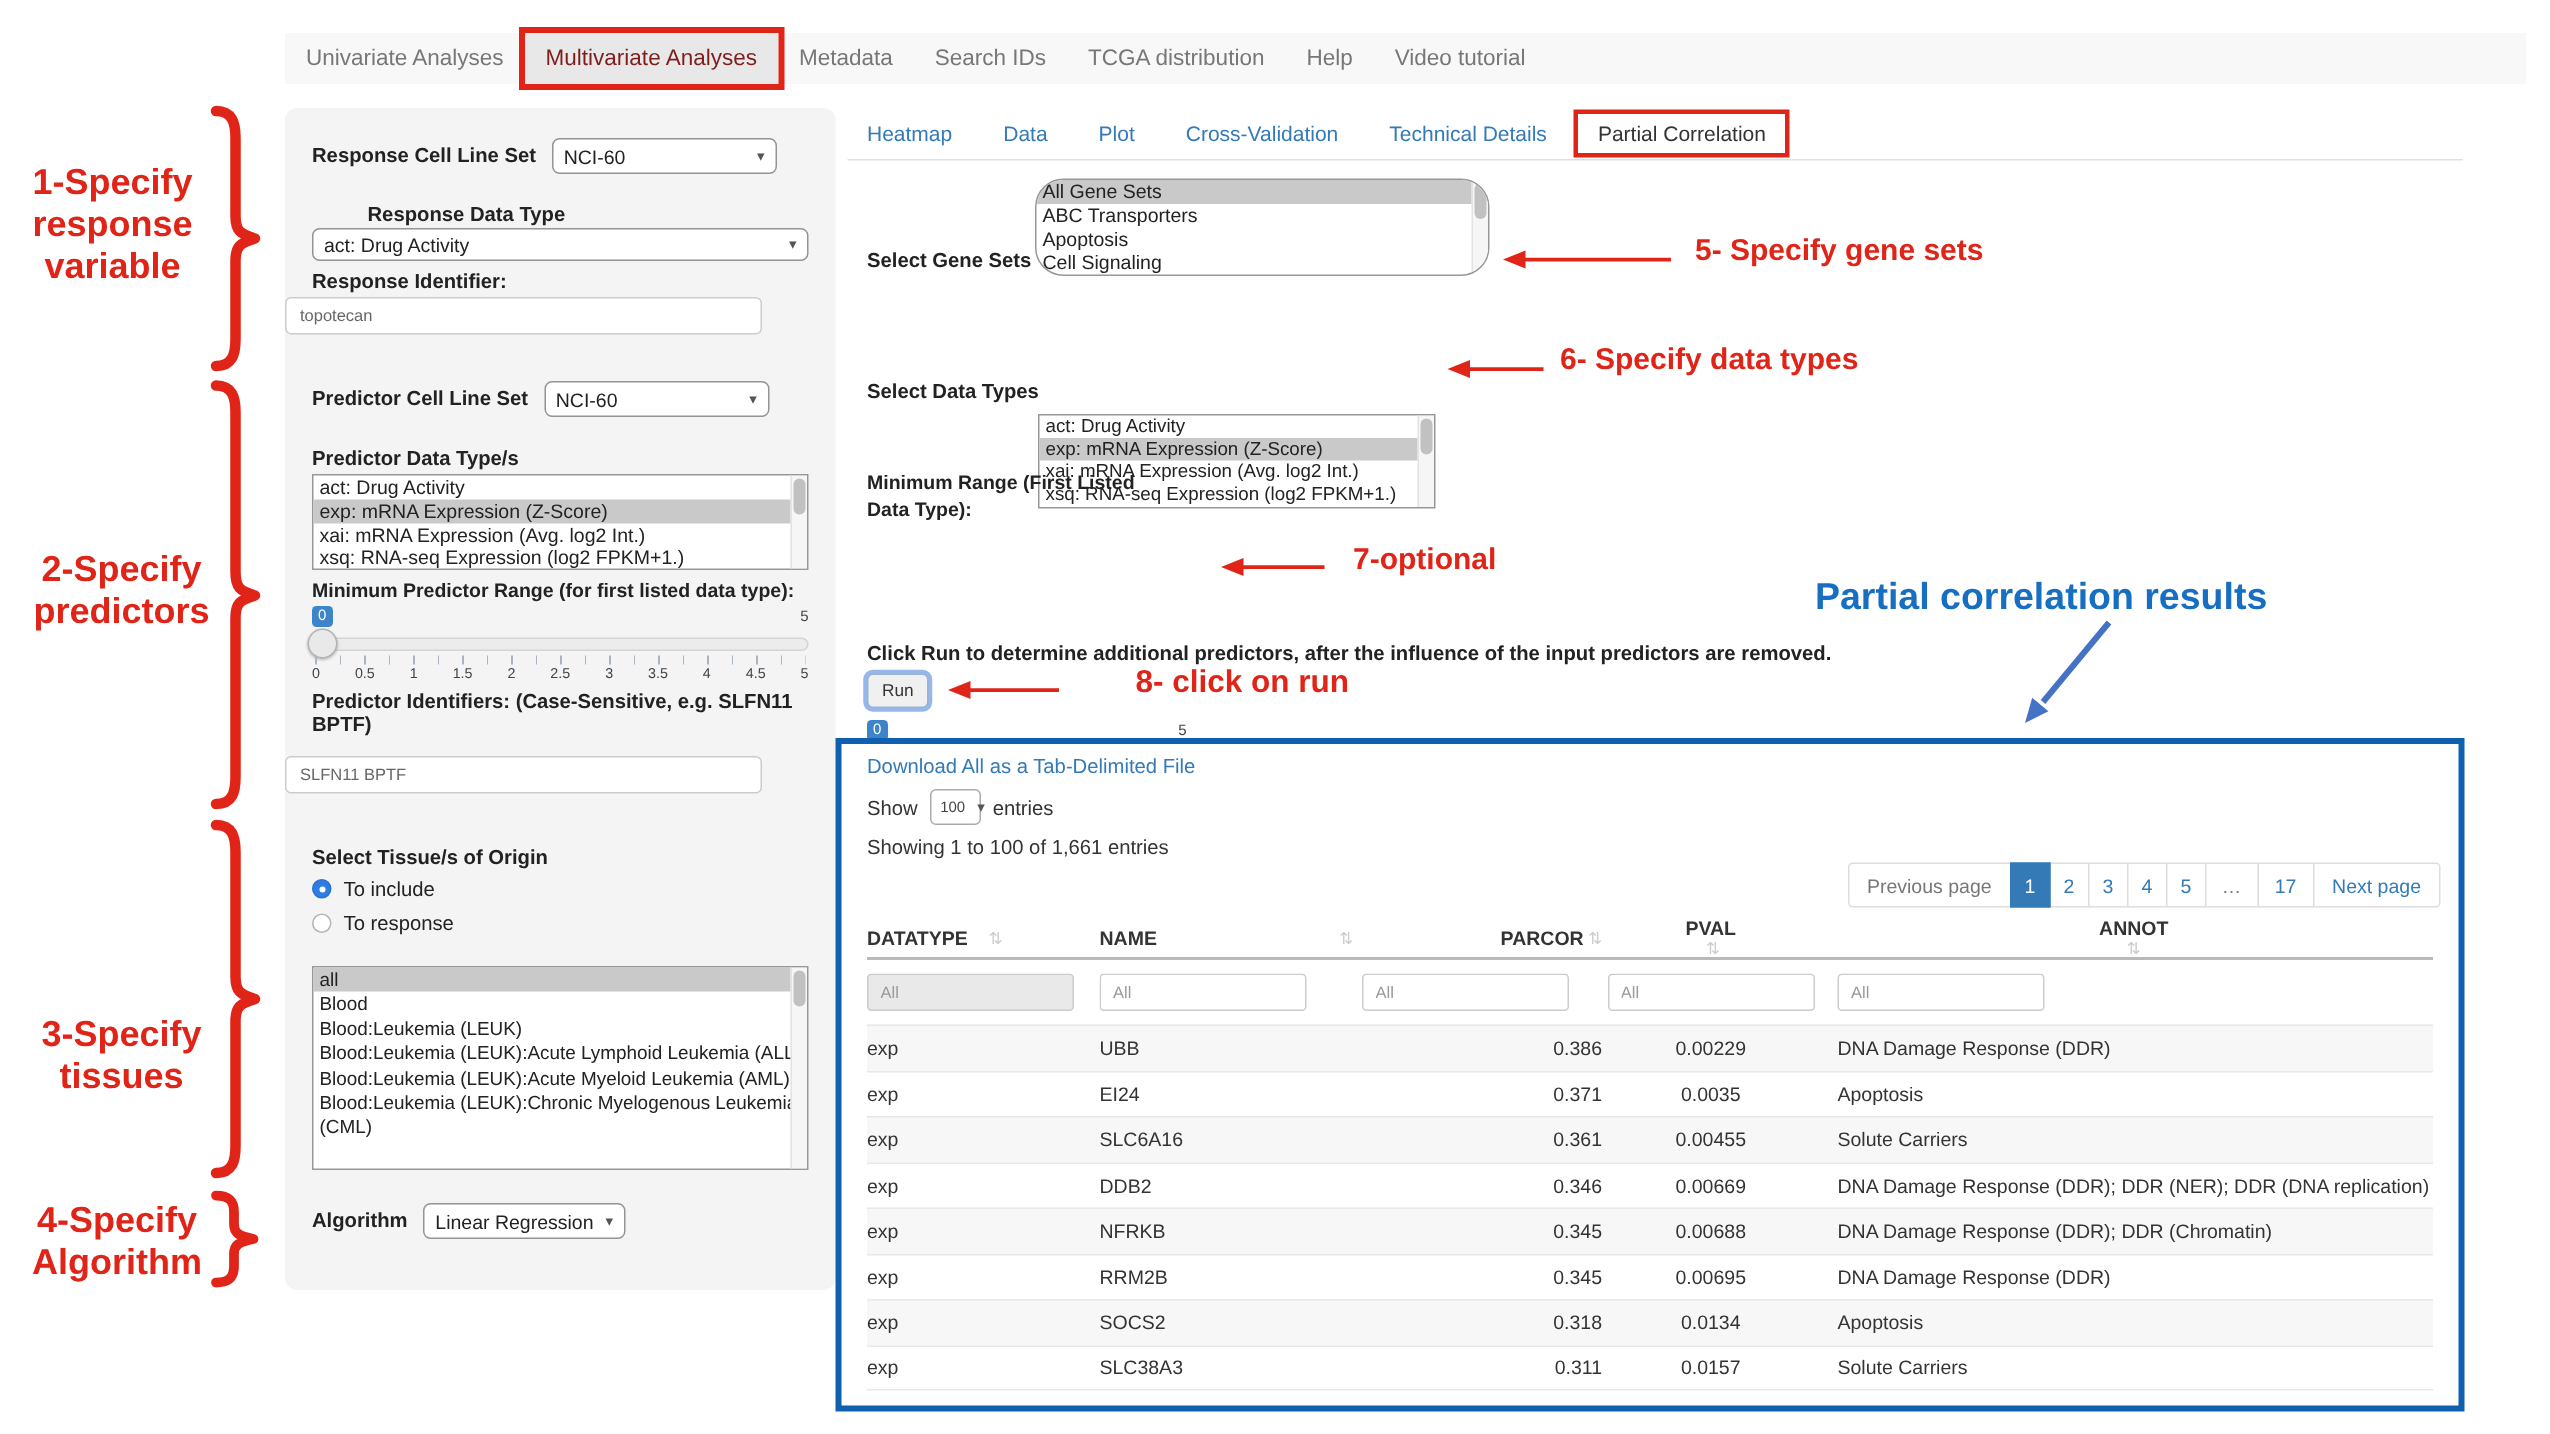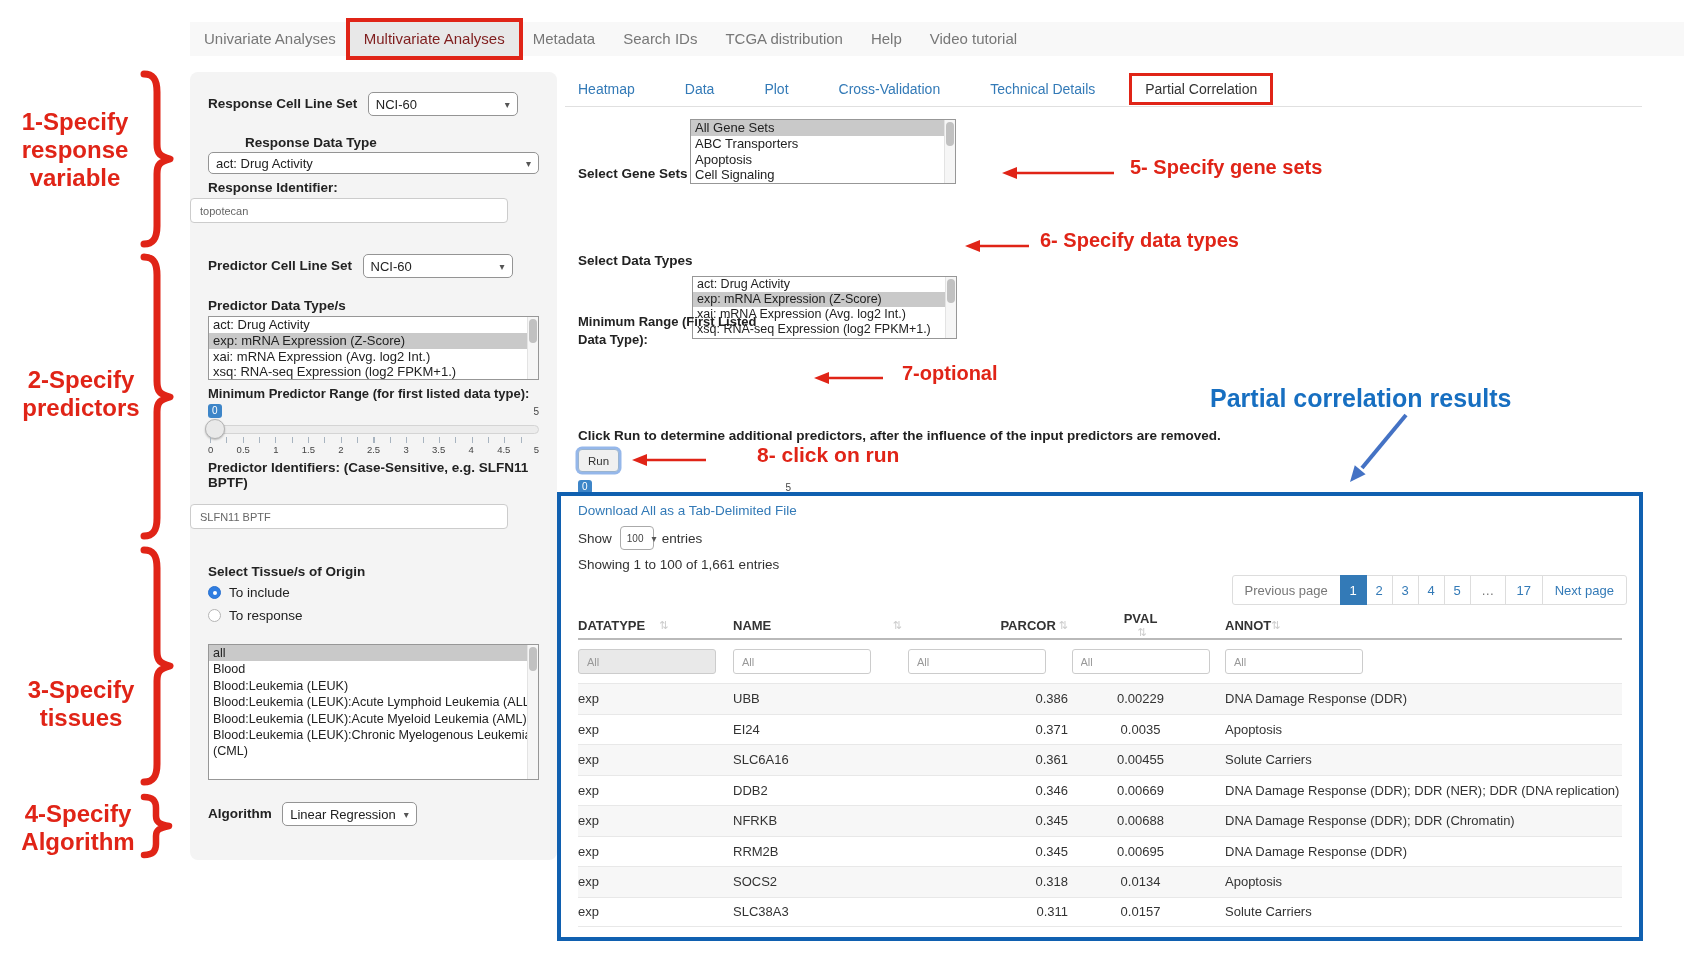--- a/index.html
+++ b/index.html
@@ -54,21 +54,21 @@
   
   .radio-row { display:flex; align-items:center; gap:8px; font-size:13.5px; color:#222; }
   .radio { width:13px; height:13px; border-radius:50%; border:1px solid #b5b5b5;
     background:#fff; position:relative; }
   .radio.checked { background:#2f7de1; border-color:#2a72d0; }
   .radio.checked::after { content:""; position:absolute; left:4px; top:4px; width:4px;
     height:4px; border-radius:50%; background:#fff; }
 
   
   .tabs { position:absolute; left:565px; top:76px; display:flex; align-items:flex-end;
-    gap:24px; font-size:14px; }
+    gap:8px; font-size:14px; }
   .tab { color:#337ab7; padding:5px 13px; cursor:default; white-space:nowrap; }
   .tab.active { color:#333; outline:3px solid #e02417; }
   .tabline { position:absolute; left:565px; top:106px; width:1077px; height:0;
     border-top:1px solid #e0e0e0; }
 
   
   .red-note { position:absolute; color:#e02417; font-weight:bold; text-align:center; }
   .red-note .ln { display:block; }
   .n-big { font-size:24px; line-height:28px; }
   .n-mid { font-size:20px; line-height:22px; white-space:nowrap; }
@@ -107,21 +107,21 @@
   
   .tbl { left:17px; top:116px; width:1044px; font-size:13px; color:#333; }
   .trow { display:flex; align-items:center; }
   .c1 { width:155px; } .c2 { width:175px; } .c3 { width:160px; justify-content:flex-end; text-align:right; }
   .c4 { width:145px; justify-content:flex-end; text-align:right;flex-direction:column; } .c5 { flex:1; padding-left:12px; }
   .cell { display:flex; align-items:center; overflow:hidden; white-space:nowrap; }
   .thead { height:28px; border-bottom:2px solid #b9b9b9; font-weight:bold; }
   .sort { color:#ccc; font-size:11px; font-weight:normal; }
   .th-dt .sort { margin-left:14px; } .th-nm { justify-content:space-between; padding-right:6px; }
   .th-pc .sort,.th-pv .sort { margin-left:3px; }
-  .th-an { justify-content:flex-start; padding-right:2px; }
+  .th-an { justify-content:space-between; padding-right:2px;flex-direction:column; }
   .tfilter { height:43px; }
   .flt { width:138px; height:25px; border:1px solid #ccc; border-radius:3px;
     padding:0 8px; font-size:11px; color:#555; background:#fff;
     font-family:"Liberation Sans", sans-serif; }
   .flt::placeholder { color:#999; }
   .flt.gray { background:#e9e9e9; }
   .tfilter .c3,.tfilter .c4 { justify-content:flex-start; }
   .drow { height:30.5px; border-top:1px solid #e8e8e8; }
   .drow.alt { background:#f7f7f7; }
   .drow:last-child { border-bottom:1px solid #e8e8e8; }
@@ -238,21 +238,21 @@
   <div class="tab">Heatmap</div>
   <div class="tab">Data</div>
   <div class="tab">Plot</div>
   <div class="tab">Cross-Validation</div>
   <div class="tab">Technical Details</div>
   <div class="tab active">Partial Correlation</div>
 </div>
 <div class="tabline"></div>
 
 <div class="lbl" style="position:absolute;left:578px;top:166px;">Select Gene Sets</div>
-<div class="listbox abs" style="left:690px;top:119px;width:266px;height:65px;">
+<div class="listbox abs" style="left:690px;top:119px;width:303px;height:65px;border-radius:19px;">
   <div class="lb-item selected">All Gene Sets</div>
   <div class="lb-item">ABC Transporters</div>
   <div class="lb-item">Apoptosis</div>
   <div class="lb-item">Cell Signaling</div>
   <div class="lb-scroll">
       <div class="lb-thumb"></div>
     </div>
 </div>
 
 <div class="lbl" style="position:absolute;left:578px;top:253px;">Select Data Types</div>

